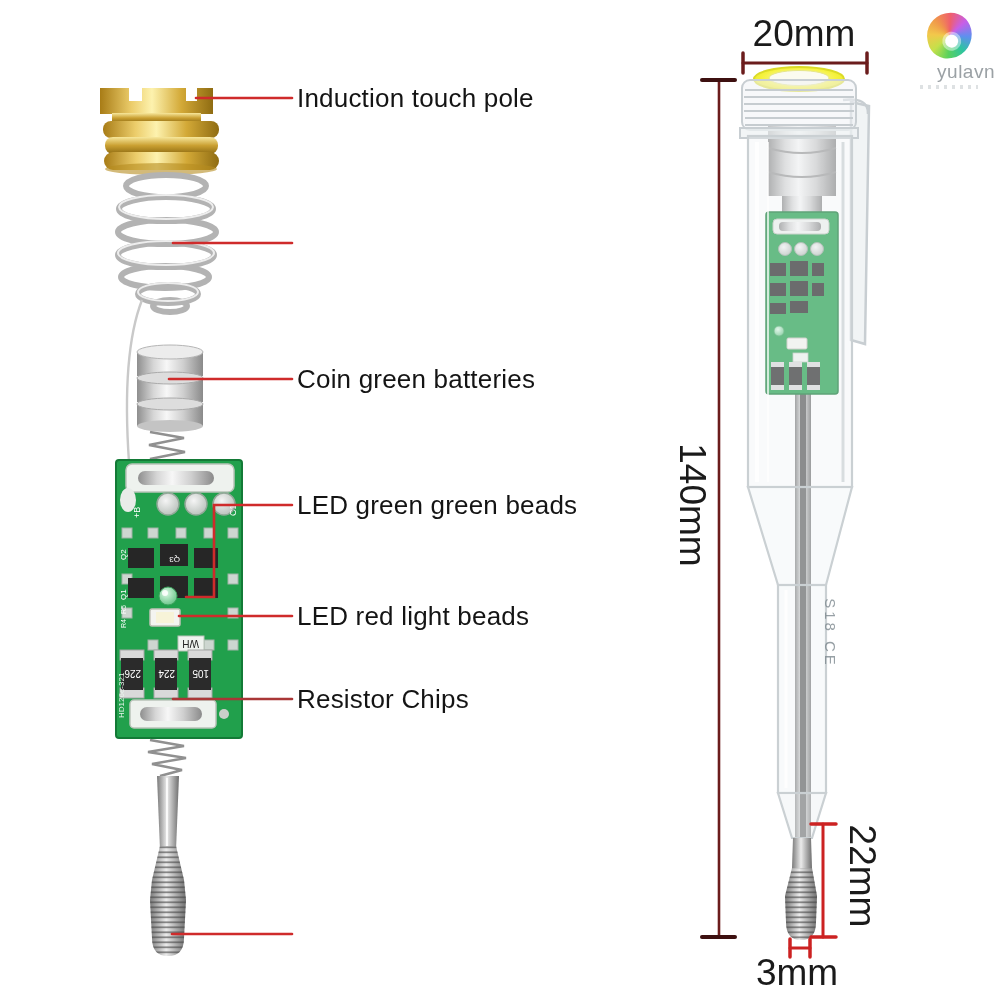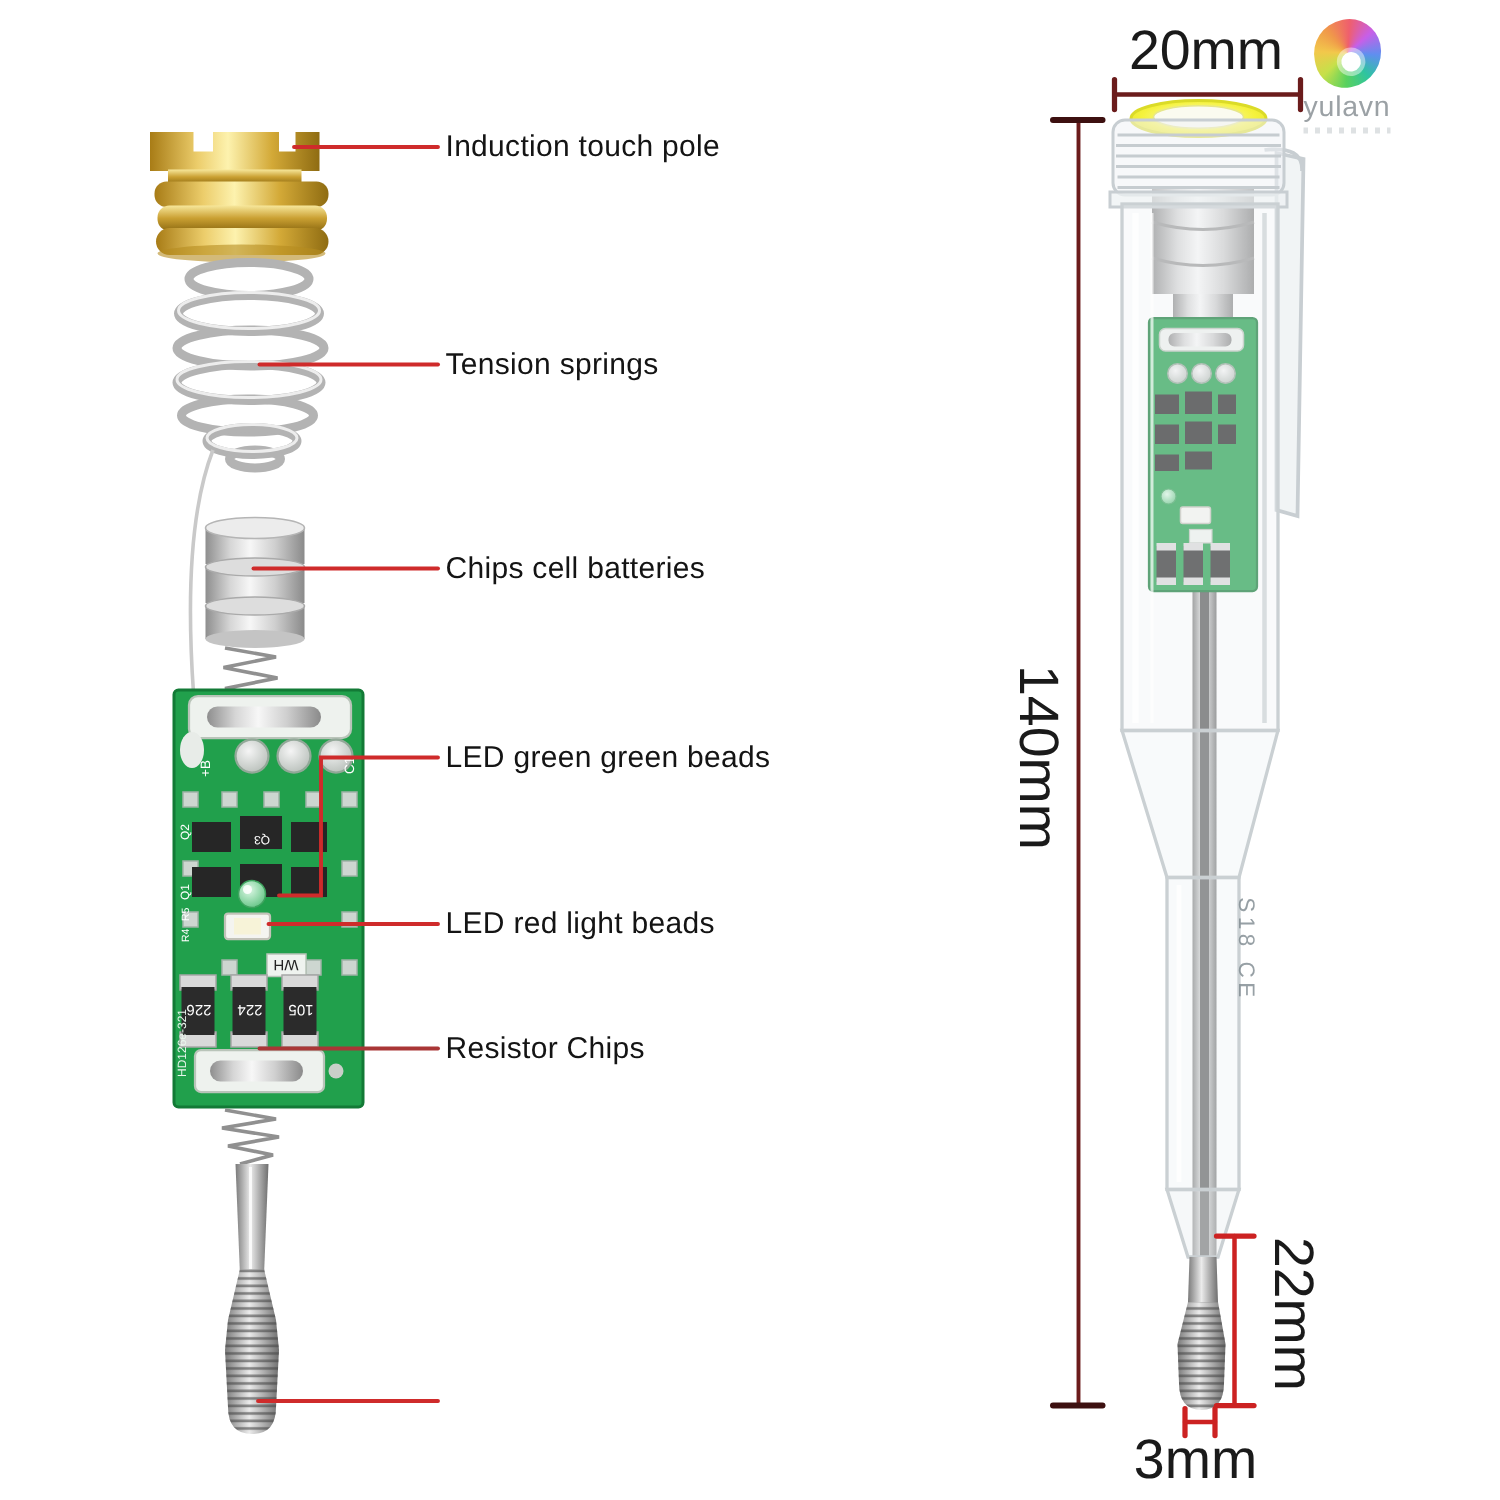--- a/index.html
+++ b/index.html
@@ -1,27 +1,27 @@
 <!DOCTYPE html>
 <html><head>
 <meta charset="utf-8">
 <style>
   html,body{margin:0;padding:0;background:#fff;}
   .stage{position:relative;width:1000px;height:1000px;background:#ffffff;overflow:hidden;
          font-family:"Liberation Sans",sans-serif;}
   .stage svg{position:absolute;left:0;top:0;}
-  .lbl{position:absolute;left:297px;font-size:20px;line-height:28px;font-weight:400;
+  .lbl{position:absolute;left:297px;font-size:26px;line-height:28px;font-weight:400;
        color:#141414;white-space:nowrap;letter-spacing:0.2px;}
   .dim{position:absolute;font-size:37px;line-height:42px;font-weight:400;color:#1a1a1a;
        text-align:center;white-space:nowrap;}
   .rot90{transform:rotate(90deg);transform-origin:center center;}
   .shaft-mark{position:absolute;left:768px;top:612px;width:100px;height:42px;text-align:center;
        font-size:15px;letter-spacing:3px;color:rgba(125,136,142,0.8);
        transform:rotate(90deg);transform-origin:center center;}
-  .logo{position:absolute;left:852px;top:13px;width:92px;text-align:center;}
+  .logo{position:absolute;left:903px;top:13px;width:92px;text-align:right;}
   .logo-icon{width:45px;height:45px;margin:0 auto;position:relative;
        background:conic-gradient(from 150deg,#2ec4a0,#59d15e,#c6e04a,#f2c84b,#f0984a,#ef5f6d,#c75fe8,#5f8fef,#2ec4a0);
        border-radius:52% 48% 55% 45%;transform:rotate(-12deg);}
   .logo-icon::after{content:"";position:absolute;left:38%;top:48%;width:13px;height:13px;
        background:#fff;border-radius:50%;box-shadow:0 0 0 3px rgba(255,255,255,0.45);}
   .logo-name{margin-top:3px;font-size:19px;color:#9ba1a5;letter-spacing:0.5px;}
   .logo-sub{width:58px;height:4px;margin:2px auto 0;opacity:0.55;
        background:repeating-linear-gradient(90deg,#c3c9cc 0 3px,transparent 3px 8px);}
 </style>
 </head>
@@ -310,22 +310,21 @@
       <g stroke="#cc2222">
         <line x1="790" y1="939" x2="790" y2="957" stroke-width="3.5"></line>
         <line x1="810" y1="939" x2="810" y2="957" stroke-width="3.5"></line>
         <line x1="790" y1="948" x2="810" y2="948" stroke-width="3"></line>
       </g>
     </g>
   </g>
 </svg>
 
 <div class="lbl" style="top:84px">Induction touch pole</div>
-<div class="lbl" style="top:229px">Tension springs</div>
-<div class="lbl" style="top:365px">Chips cell batteries</div>
+<div class="lbl" style="top:365px">Coin green batteries</div>
 <div class="lbl" style="top:491px">LED green green beads</div>
 <div class="lbl" style="top:602px">LED red light beads</div>
 <div class="lbl" style="top:685px">Resistor Chips</div>
 
 <div class="dim" style="left:749px;top:13px;width:110px">20mm</div>
 <div class="dim rot90" style="left:627px;top:484px;width:130px">140mm</div>
 <div class="dim rot90" style="left:807px;top:855px;width:110px">22mm</div>
 <div class="dim" style="left:752px;top:952px;width:90px">3mm</div>
 
 <div class="shaft-mark">S18 CE</div>

